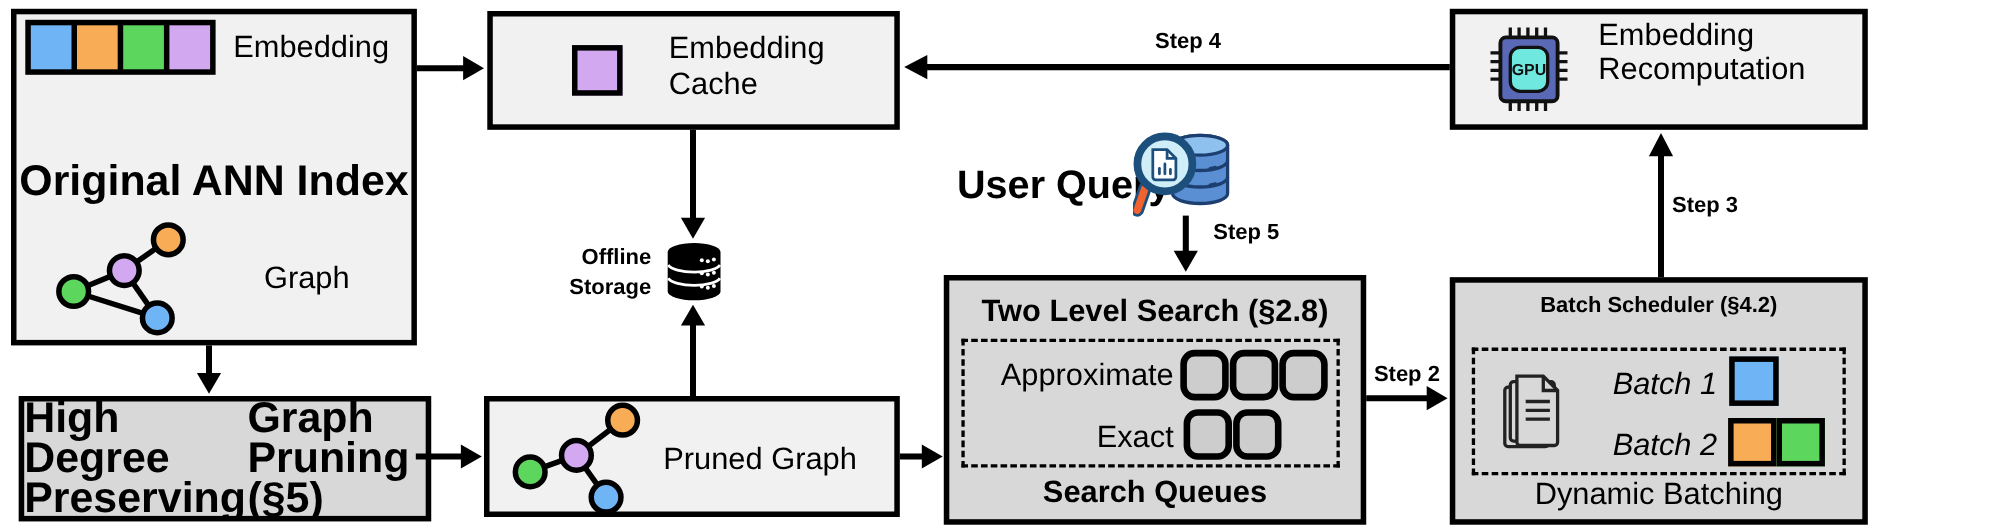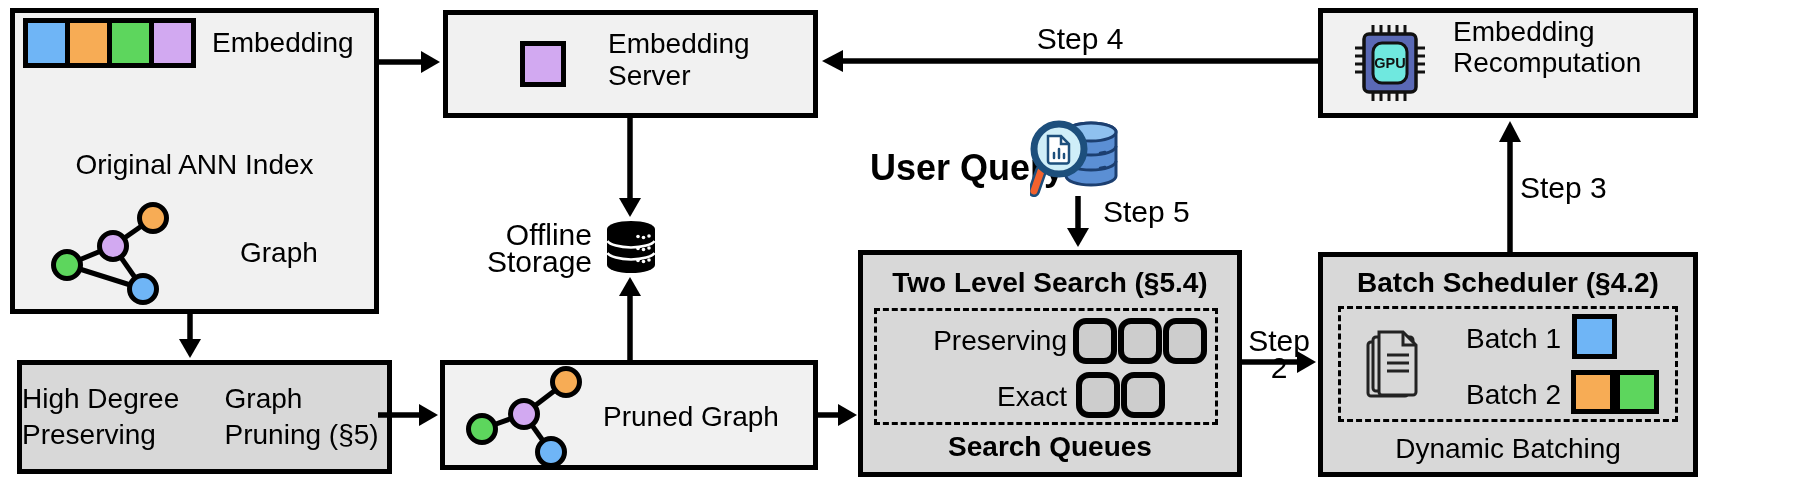--- a/index.html
+++ b/index.html
@@ -5,22 +5,22 @@
   html,body{margin:0;padding:0;background:#fff;}
   #canvas{
     position:relative;width:1817px;height:481px;background:#ffffff;
     font-family:"Liberation Sans",sans-serif;color:#000;overflow:hidden;
   }
   .box{position:absolute;border:5px solid #000;box-sizing:border-box;}
   .light{background:#f1f1f1;}
   .gray{background:#d8d8d8;}
   .abs{position:absolute;}
   .t28{font-size:28px;line-height:32px;}
-  .t29b{font-size:28px;line-height:36px;font-weight:normal;}
-  .t27b{font-size:30px;line-height:27px;font-weight:normal;}
+  .t29b{font-size:39px;line-height:36px;font-weight:bold;}
+  .t27b{font-size:20px;line-height:27px;font-weight:bold;}
   .center{text-align:center;left:0;right:0;}
   
   .embrow{display:flex;gap:5px;background:#000;padding:5px;box-sizing:border-box;}
   .esq{width:37px;height:40px;}
   
   .cacheSq{width:46px;height:46px;border:5px solid #000;box-sizing:border-box;}
   .qsq{width:44px;height:46px;border:6px solid #000;border-radius:13px;background:#cdcdcd;box-sizing:border-box;}
   .qrow{display:flex;gap:1px;}
   .bsq{border:5px solid #000;box-sizing:border-box;}
   .dashed{position:absolute;border:3px dashed #000;box-sizing:border-box;}
@@ -59,21 +59,21 @@
 
   <div class="box gray" style="left:3px;top:360px;width:375px;height:114px;display:flex;align-items:center;justify-content:center;margin-left:14px;">
     <div class="t29b">High Degree Preserving</div>
     <div class="t29b">Graph Pruning (§5)</div>
   </div>
 
   <div class="box light" style="left:443px;top:10px;width:375px;height:108px;">
     <div class="abs cacheSq" style="left: 72px; top: 26px; background-color: rgb(210, 169, 241);"></div>
     <div class="abs t28" style="left:160px;top:13px;">
       <div>Embedding</div>
-      <div>Server</div>
+      <div>Cache</div>
     </div>
   </div>
 
   <div class="abs t27b rightlab" style="left:440px;top:221px;width:152px;">
     <div>Offline</div>
     <div>Storage</div>
   </div>
   <svg class="abs" style="left:605px;top:219px;" width="52" height="56" viewBox="0 0 52 56">
     <path d="M2,10 a24,8 0 0 1 48,0 v36 a24,8 0 0 1 -48,0 z" fill="#000"></path>
     <path d="M2.5,22 a24,8 0 0 0 47,0" stroke="#fff" stroke-width="2.5" fill="none"></path>
@@ -125,40 +125,40 @@
     <path d="M18,22 h13 l8,8 v17 a2.5,2.5 0 0 1 -2.5,2.5 h-16 a2.5,2.5 0 0 1 -2.5,-2.5 z" fill="#FFF" stroke="#1D4F7C" stroke-width="2.5"></path>
     <path d="M31,22 v8 h8" fill="none" stroke="#1D4F7C" stroke-width="2.5"></path>
     <g stroke="#1D4F7C" stroke-width="2.5" stroke-linecap="round">
       <line x1="24" y1="44" x2="24" y2="39"></line>
         <line x1="29" y1="44" x2="29" y2="35"></line>
         <line x1="34" y1="44" x2="34" y2="40"></line>
     </g>
   </svg>
 
   <div class="box gray" style="left:858px;top:250px;width:384px;height:227px;">
-    <div class="abs center" style="top:12px;font-size:28px;font-weight:bold;">Two Level Search (§5.4)</div>
+    <div class="abs center" style="top:12px;font-size:28px;font-weight:bold;">Two Level Search (§2.8)</div>
     <div class="dashed" style="left:11px;top:53px;width:344px;height:117px;">
-      <div class="abs t28 rightlab" style="left:4px;top:14px;width:186px;">Preserving</div>
+      <div class="abs t28 rightlab" style="left:4px;top:14px;width:186px;">Approximate</div>
       <div class="abs qrow" style="left:196px;top:7px;">
         <div class="qsq"></div>
         <div class="qsq"></div>
         <div class="qsq"></div>
       </div>
       <div class="abs t28 rightlab" style="left:4px;top:70px;width:186px;">Exact</div>
       <div class="abs qrow" style="left:199px;top:61px;">
         <div class="qsq"></div>
         <div class="qsq"></div>
       </div>
     </div>
     <div class="abs center t28" style="top:176px;font-weight:bold;">Search Queues</div>
   </div>
 
   <div class="box gray" style="left:1318px;top:252px;width:380px;height:225px;">
-    <div class="abs center" style="top:10px;font-size:28px;font-weight:bold;">Batch Scheduler (§4.2)</div>
-    <div class="dashed" style="left:15px;top:49px;width:340px;height:116px;">
+    <div class="abs center" style="top:10px;font-size:20px;font-weight:bold;">Batch Scheduler (§4.2)</div>
+    <div class="dashed" style="left:15px;top:59px;width:340px;height:116px;font-style:italic;">
       <svg class="abs" style="left:20px;top:20px;" width="62" height="72" viewBox="0 0 62 72">
         <rect x="7" y="13" width="40" height="54" rx="3" fill="#D8D8D8" stroke="#222" stroke-width="3"></rect>
         <rect x="12" y="8" width="40" height="54" rx="3" fill="#D8D8D8" stroke="#222" stroke-width="3"></rect>
         <path d="M18,3 h24 l13,13 v47 a3,3 0 0 1 -3,3 h-31 a3,3 0 0 1 -3,-3 z" fill="#D8D8D8" stroke="#222" stroke-width="3"></path>
         <path d="M42,3 v13 h13" fill="none" stroke="#222" stroke-width="3"></path>
         <g stroke="#222" stroke-width="3">
             <line x1="26" y1="26" x2="48" y2="26"></line>
             <line x1="26" y1="34" x2="48" y2="34"></line>
             <line x1="26" y1="42" x2="48" y2="42"></line>
           </g>

